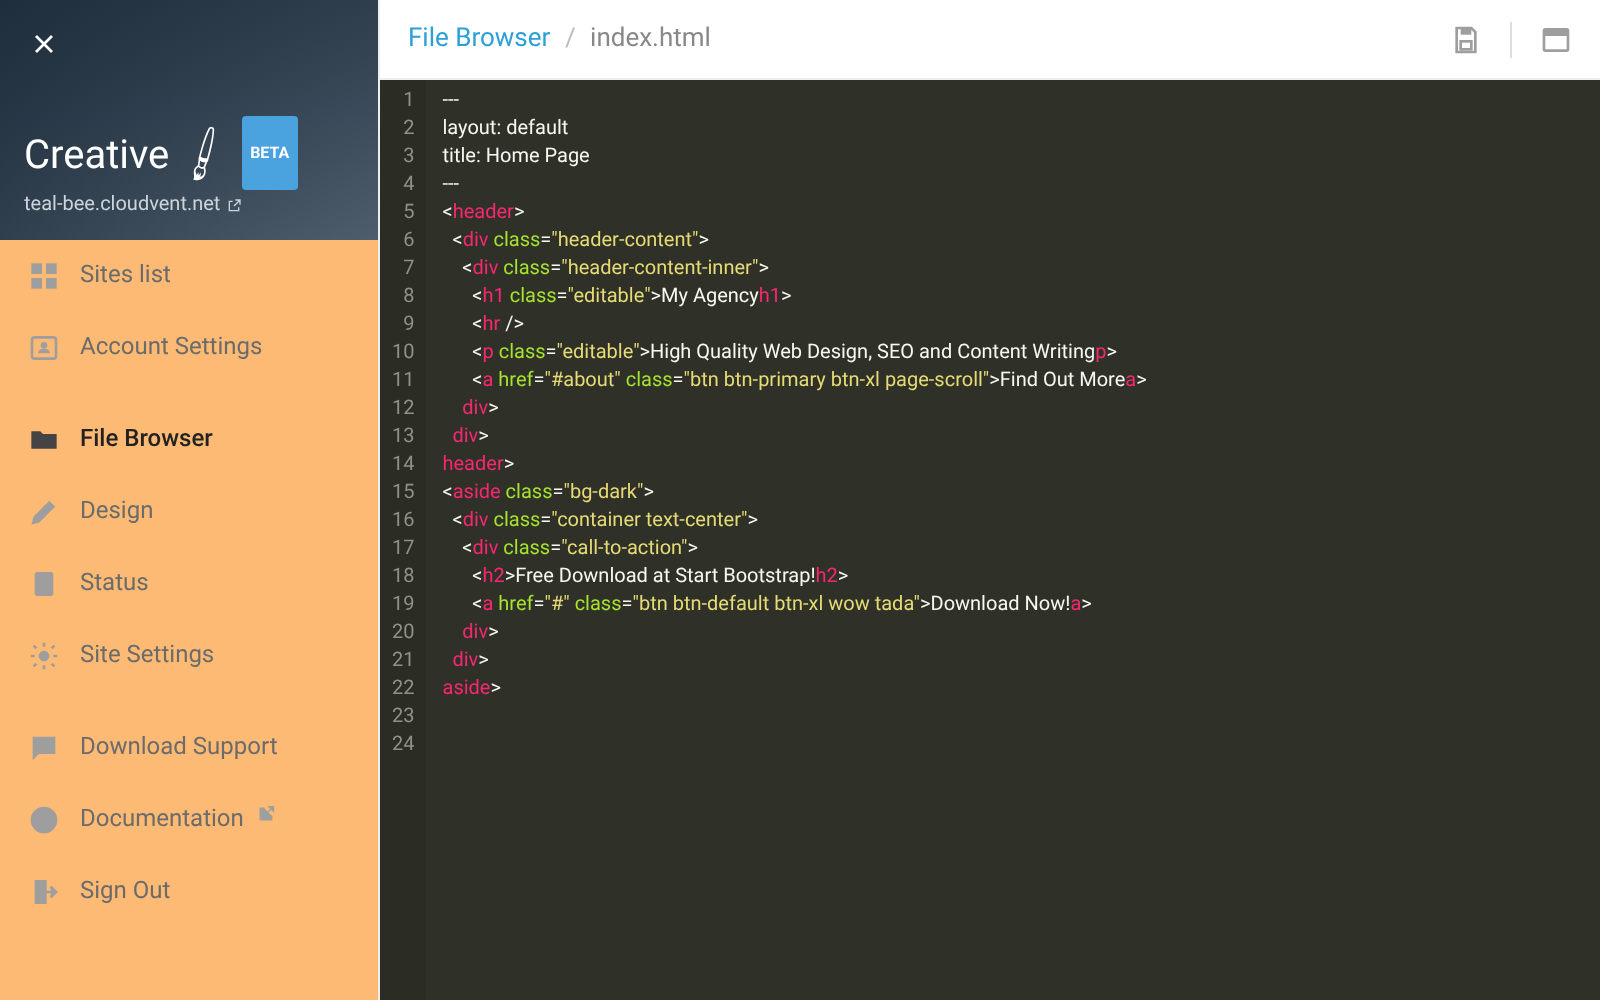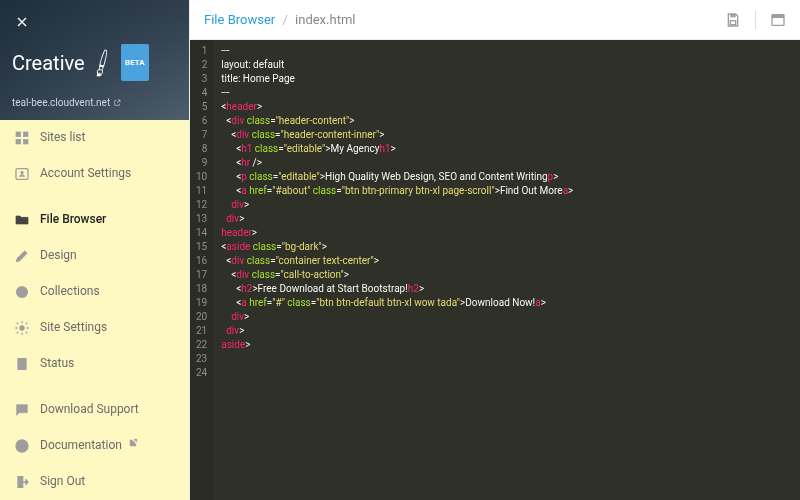--- a/index.html
+++ b/index.html
@@ -1,25 +1,25 @@
 <!DOCTYPE html>
 <html><head>
 <meta charset="utf-8">
 <style>
 *{margin:0;padding:0;box-sizing:border-box;font-family:-apple-system,BlinkMacSystemFont,"Segoe UI",Roboto,sans-serif}
 body{display:flex;width:800px;height:500px;overflow:hidden;background:#fff}
-.sidebar{width:190px;height:100%;background:#fef9c3;display:flex;flex-direction:column;border-right:1px solid #eee}
+.sidebar{width:190px;height:100%;background:#fdba74;display:flex;flex-direction:column;border-right:1px solid #eee}
 .hero{position:relative;height:120px;background:linear-gradient(to bottom,#2a3845,#4a5a6a,#6b7a85);padding:10px}
 .hero::before{content:"";position:absolute;inset:0;background:linear-gradient(120deg,rgba(30,45,60,.9),rgba(60,75,90,.6))}
 .closebtn{position:absolute;top:8px;left:8px;width:28px;height:28px;display:flex;align-items:center;justify-content:center;cursor:pointer;z-index:2}
 .closebtn svg{width:16px;height:16px;stroke:#fff}
 .title-area{position:absolute;bottom:12px;left:12px;z-index:2;color:#fff}
 .site-title{font-size:20px;font-weight:400;display:flex;align-items:center;gap:4px}
 .beta{font-size:8px;font-weight:700;background:#4aa3df;color:#fff;padding:14px 4px;border-radius:2px;margin-left:3px}
-.domain{font-size:10px;color:#cdd5dc;margin-top:16px;display:flex;align-items:center;gap:3px}
+.domain{font-size:10px;color:#cdd5dc;margin-top:2px;display:flex;align-items:center;gap:3px}
 .domain svg{width:8px;height:8px;stroke:#cdd5dc}
 .nav{flex:1;overflow:auto}
 .nav-item{display:flex;align-items:flex-start;gap:10px;padding:10px 14px;font-size:12px;color:#6b6b6b;cursor:pointer}
 .nav-item.active{color:#222;font-weight:500}
 .nav-item svg{width:16px;height:16px;fill:#9e9e9e;stroke:#9e9e9e}
 .nav-item.active svg{fill:#444;stroke:#444}
 .nav-sep{height:10px}
 .main{flex:1;display:flex;flex-direction:column;height:100%}
 .topbar{height:40px;display:flex;align-items:center;padding:4px 14px;border-bottom:1px solid #eee}
 .breadcrumb{font-size:13px}
@@ -89,38 +89,31 @@
       <span>File Browser</span>
     </div>
     <div class="nav-item">
       <svg viewBox="0 0 24 24" fill="none" stroke-width="2">
           <path d="M4 20l4-1 11-11-3-3L5 16z"></path>
         </svg>
       <span>Design</span>
     </div>
     <div class="nav-item">
       <svg viewBox="0 0 24 24" fill="none" stroke-width="2">
-          <circle cx="12" cy="12" r="8"></circle>
-          <circle cx="12" cy="12" r="2" fill="#9e9e9e"></circle>
+          <rect x="6" y="4" width="12" height="16" rx="1"></rect>
+          <path d="M9 9h6M9 12h6M9 15h4"></path>
         </svg>
-      <span>Collections</span>
+      <span>Status</span>
     </div>
     <div class="nav-item">
       <svg viewBox="0 0 24 24" fill="none" stroke-width="2">
           <circle cx="12" cy="12" r="3"></circle>
           <path d="M12 2v3M12 19v3M4.2 4.2l2.1 2.1M17.7 17.7l2.1 2.1M2 12h3M19 12h3M4.2 19.8l2.1-2.1M17.7 6.3l2.1-2.1"></path>
         </svg>
       <span>Site Settings</span>
-    </div>
-    <div class="nav-item">
-      <svg viewBox="0 0 24 24" fill="none" stroke-width="2">
-          <rect x="6" y="4" width="12" height="16" rx="1"></rect>
-          <path d="M9 9h6M9 12h6M9 15h4"></path>
-        </svg>
-      <span>Status</span>
     </div>
     <div class="nav-sep"></div>
     <div class="nav-item">
       <svg viewBox="0 0 24 24">
           <path d="M4 4h16v12H8l-4 4z"></path>
         </svg>
       <span>Download Support</span>
     </div>
     <div class="nav-item">
       <svg viewBox="0 0 24 24" fill="none" stroke-width="2">

